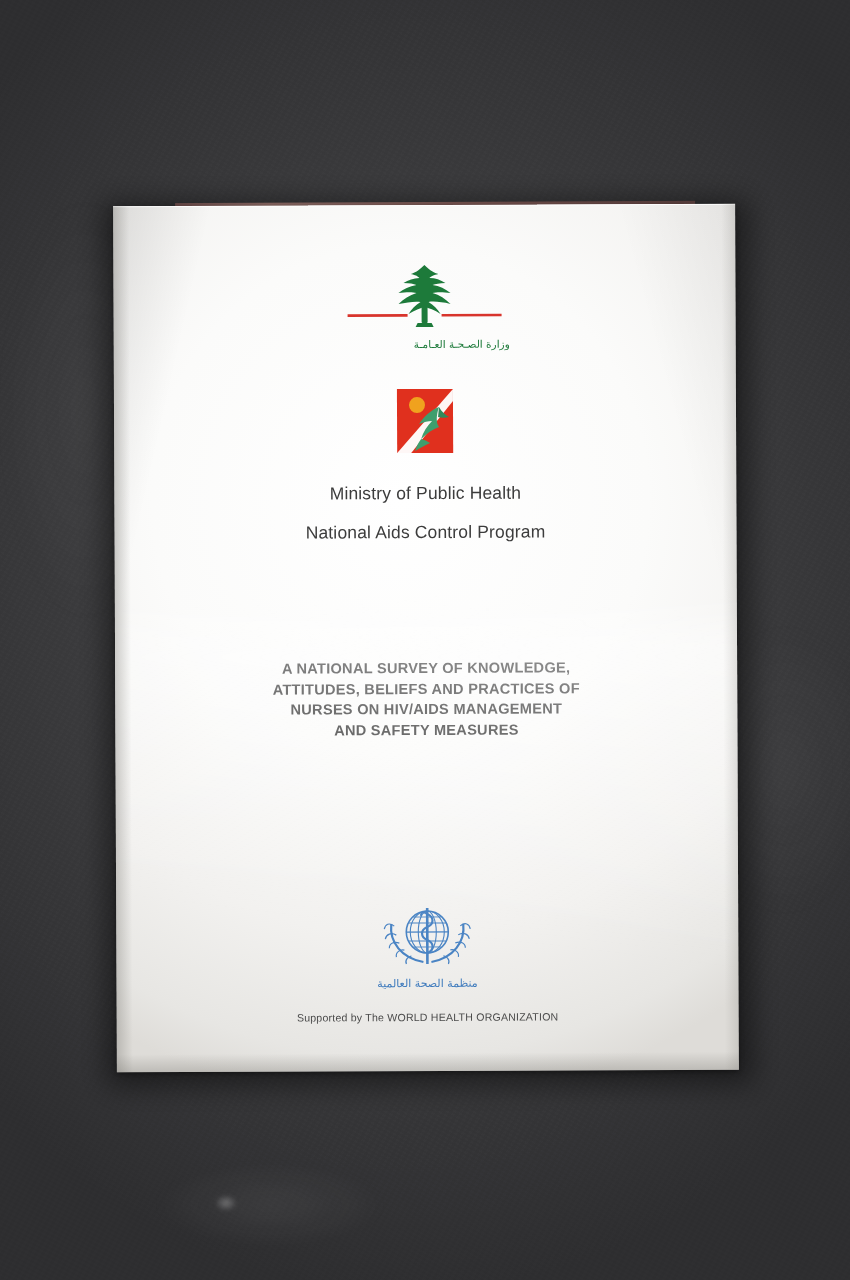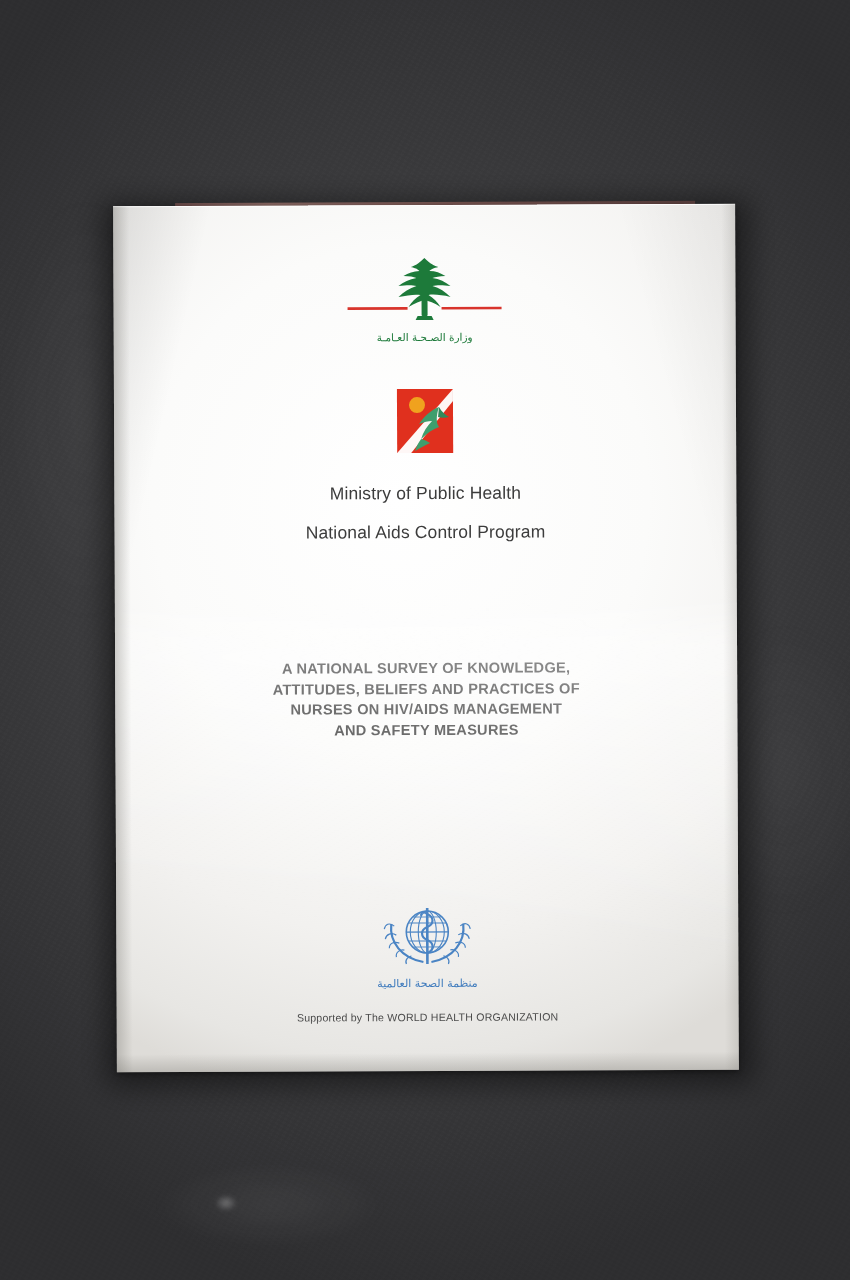--- a/index.html
+++ b/index.html
@@ -134,24 +134,25 @@
     flex-direction: column;
     align-items: center;
     text-align: center;
     color: #3a3a3a;
   }
 
   
   .moh-logo {
     position: absolute;
     left: 50%;
-    top: 48px;
+    top: 55px;
     transform: translateX(-50%);
     width: 170px;
     height: 90px;
+    text-align: right;
   }
   .moh-logo .arabic {
     position: absolute;
     left: 0; right: 0;
     bottom: 0;
     font-family: "DejaVu Sans", sans-serif;
     font-size: 10.5px;
     letter-spacing: 1.2px;
     color: #1d7a3a;
     white-space: nowrap;

